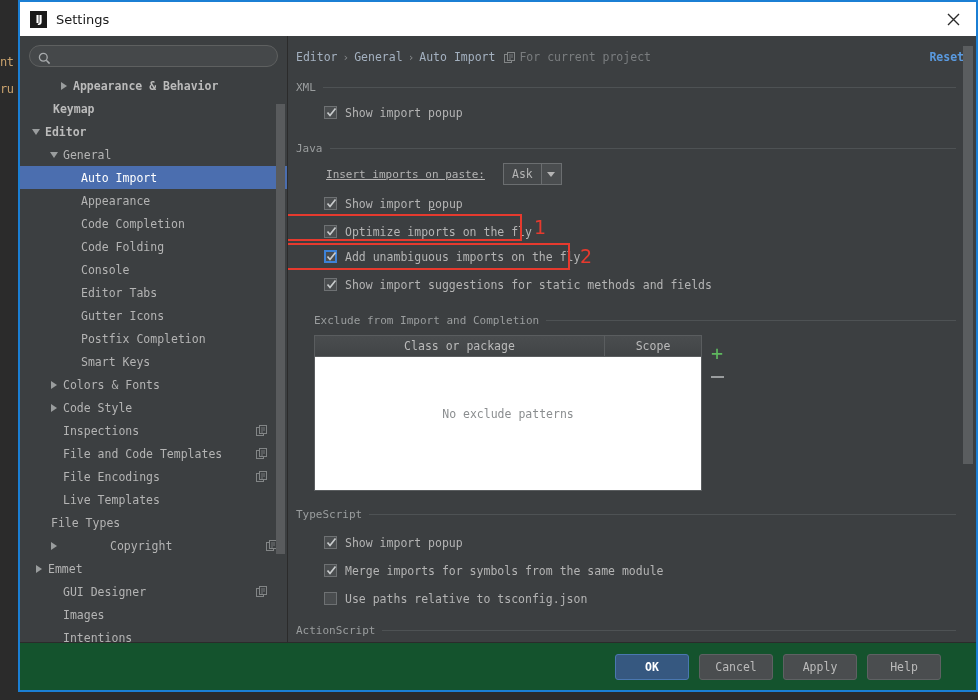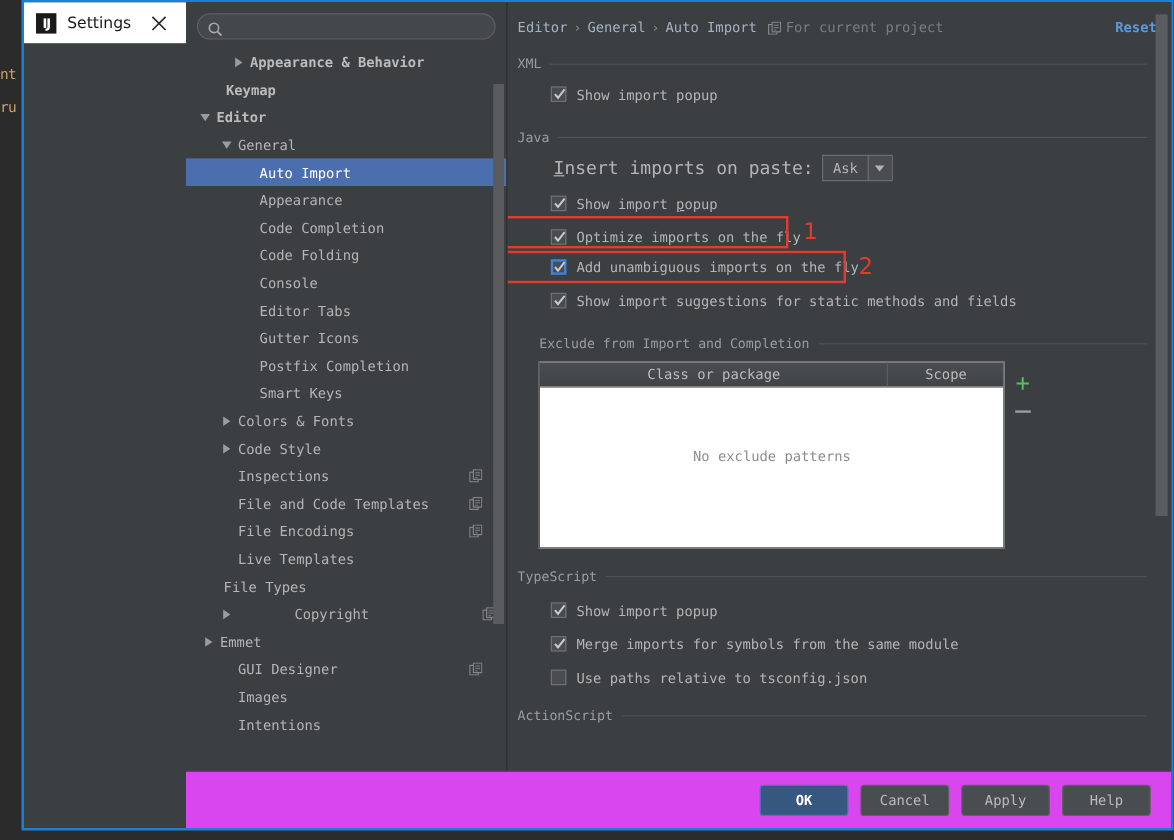--- a/index.html
+++ b/index.html
@@ -33,21 +33,21 @@
     left: 0; bottom: 0; width: 978px; height: 8px;
     background: #2b2b2b;
   }
 
   
   #dialog {
     position: absolute;
     left: 18px; top: 0; width: 960px; height: 692px;
     border: 2px solid #1b7fd4;
     background: #3c3f41;
-    display: flex; flex-direction: row;
+    display: flex; flex-direction: column;
   }
   #titlebar {
     height: 34px;
     background: #ffffff;
     display: flex; align-items: center;
     padding: 0 0 0 10px;
     flex: 0 0 auto;
   }
   #title-icon {
     width: 17px; height: 17px;
@@ -255,21 +255,21 @@
     font-size: 19px;
     line-height: 1;
   }
 
   
   .combo-row {
     height: 26px;
     display: flex; align-items: center;
     padding-left: 2px;
   }
-  .combo-label { color: #b4b4b4; font-size: 15px; margin-right: 7px; }
+  .combo-label { color: #b4b4b4; font-size: 11px; margin-right: 18px; text-decoration: underline; }
   .combo-label .mn { text-decoration: underline; }
   .combo {
     display: flex; align-items: stretch;
     height: 22px;
     border: 1px solid #6b6e70;
     background: #45484a;
   }
   .combo-value {
     min-width: 36px;
     display: flex; align-items: center;
@@ -348,23 +348,23 @@
     position: absolute;
     left: 0; top: 4px; width: 10px; height: 418px;
     background: #5a5d5f;
   }
 
   
   #bottom-bar {
     flex: 0 0 auto;
     height: 48px;
     border-top: 1px solid #2b2b2b;
-    background: #d946ef;
+    background: #14532d;
     display: flex; align-items: center; justify-content: flex-end;
-    padding-right: 17px;
+    padding-right: 35px;
     gap: 10px;
   }
   .btn {
     height: 26px;
     min-width: 74px;
     padding: 0 14px;
     border: 1px solid #5e6163;
     border-radius: 3px;
     background: #4a4d4f;
     color: #bbbbbb;

